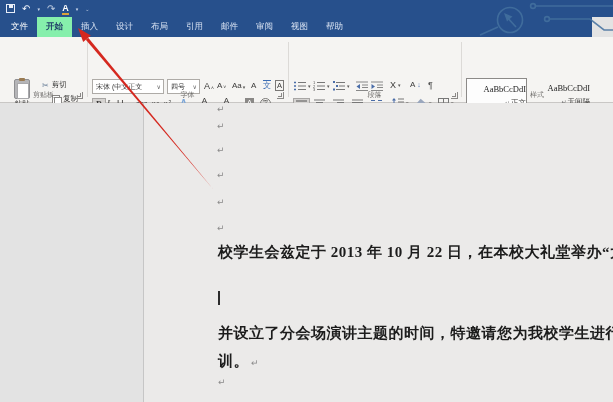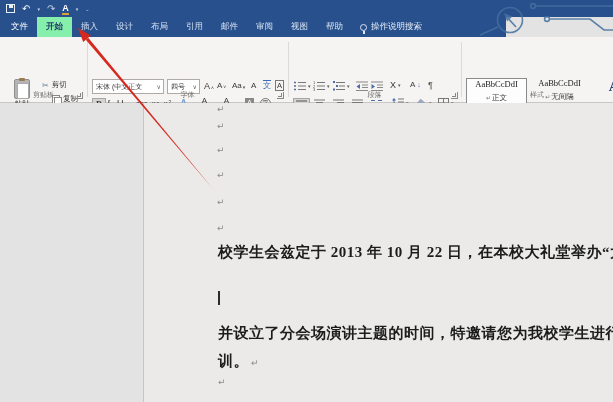--- a/index.html
+++ b/index.html
@@ -10,21 +10,21 @@
   .titlebar { position:absolute; left:0; top:0; width:613px; height:17px; background:#27508c; }
   .qat { position:absolute; left:6px; top:1px; display:flex; align-items:center; gap:7px; color:#fff; }
   .qat .g { font-size:10px; line-height:15px; color:#eef3fb; }
   .save-ic { width:9px; height:9px; border:1px solid #e8eef8; position:relative; display:inline-block; }
   .save-ic::after { content:""; position:absolute; left:2px; top:0; width:4px; height:3px; background:#e8eef8; }
   .mini-caret { font-size:5px; color:#cdd9ec; }
   .ink-a { font-size:9px; font-weight:bold; color:#fff; border-bottom:2px solid #d8a13a; line-height:10px; }
   .apptitle { position:absolute; left:343px; top:3px; font-size:8.5px; color:#e9eef7; letter-spacing:0.3px; }
 
   
-  .tabrow { position:absolute; left:0; top:17px; width:506px; height:20px; background:#27508c; display:flex; align-items:stretch; }
+  .tabrow { position:absolute; left:0; top:17px; width:592px; height:20px; background:#27508c; display:flex; align-items:stretch; }
   .tab { padding:0 9px; font-size:8.5px; color:#d9e3f3; display:flex; align-items:center; white-space:nowrap; }
   .tab.file { color:#fff; padding-left:11px; }
   .tab.active { background:#86efac; color:#1f3c68; font-weight:bold; }
   .tellme { display:flex; align-items:center; gap:4px; margin-left:8px; }
   .bulb { width:7px; height:7px; border:1px solid #dce6f5; border-radius:50%; position:relative; }
   .bulb::after { content:""; position:absolute; left:2px; top:6px; width:2px; height:3px; background:#dce6f5; }
   .tellme span { font-size:8.5px; color:#eaf0fa; }
 
   
   .decor { position:absolute; right:0; top:0; width:135px; height:36px; z-index:6; pointer-events:none; }
@@ -69,21 +69,21 @@
   .clear-slash { position:relative; }
   .clear-slash::after { content:""; position:absolute; right:-3px; top:2px; width:7px; height:2.5px; background:#e291b7; transform:rotate(-38deg); }
   .phon { font-size:8px; color:#3b6cb4; border-top:1px solid #3b6cb4; line-height:9px; }
   .fx-a { color:#7ea7d8; font-weight:bold; font-size:10px; }
 
   
   .libtn { position:absolute; display:flex; align-items:center; gap:2px; }
   .alignbox { padding:1px 2px; }
 
   
-  .stylecard { position:absolute; top:41px; width:61px; height:42px; text-align:center; }
+  .stylecard { position:absolute; top:41px; width:61px; height:42px; text-align:right; padding-top:5px; }
   .stylecard.sel { background:#fdfdfd; border:1px solid #8c8a88; }
   .stylecard .sample { font-size:8.5px; color:#222; font-family:"Liberation Serif", serif; white-space:nowrap; }
   .stylecard .sample.big { font-size:15px; font-weight:bold; color:#1f3c68; }
   .stylecard .sname { margin-top:4px; font-size:7.5px; color:#3b3a39; white-space:nowrap; }
   .smark { font-size:6px; color:#777; margin-right:1px; }
 
   
   .docarea { position:absolute; left:0; top:103px; width:613px; height:299px; background:#e3e3e3; }
   .page { position:absolute; left:143px; top:0; width:470px; height:299px; background:#ebeae9; border-left:1px solid #c6c6c6; }
   .pmark { position:absolute; font-size:9px; color:#8b8b8b; font-family:"DejaVu Sans", sans-serif; }
@@ -114,24 +114,20 @@
     <div class="tab file">文件</div>
     <div class="tab active">开始</div>
     <div class="tab">插入</div>
     <div class="tab">设计</div>
     <div class="tab">布局</div>
     <div class="tab">引用</div>
     <div class="tab">邮件</div>
     <div class="tab">审阅</div>
     <div class="tab">视图</div>
     <div class="tab">帮助</div>
-    <div class="tellme">
-      <span class="bulb"></span>
-      <span>操作说明搜索</span>
-    </div>
   </div>
 
   <svg class="decor" viewBox="0 0 135 36">
     <g stroke="#44719f" stroke-width="1.6" fill="none" opacity="0.85">
       <circle cx="32" cy="20" r="12.5"></circle>
       <line x1="38" y1="27" x2="28" y2="16"></line>
       <polygon points="26,13 34.5,16.5 29,21.5" fill="#44719f" stroke="none"></polygon>
       <circle cx="55" cy="6" r="2.4"></circle>
       <line x1="58" y1="6" x2="135" y2="6"></line>
       <circle cx="69" cy="19" r="2.4"></circle>

